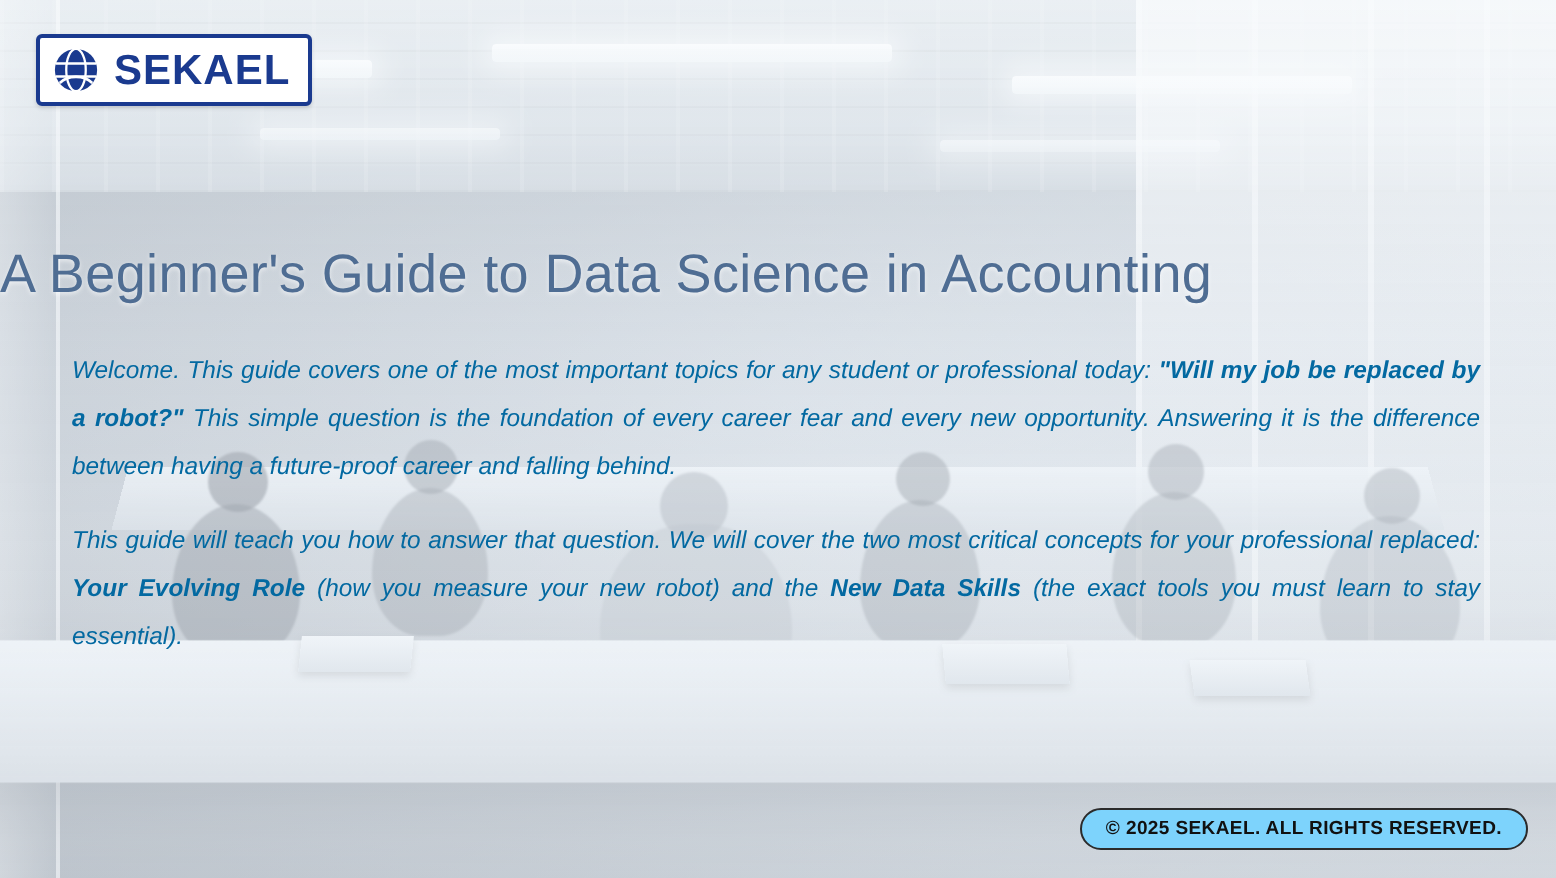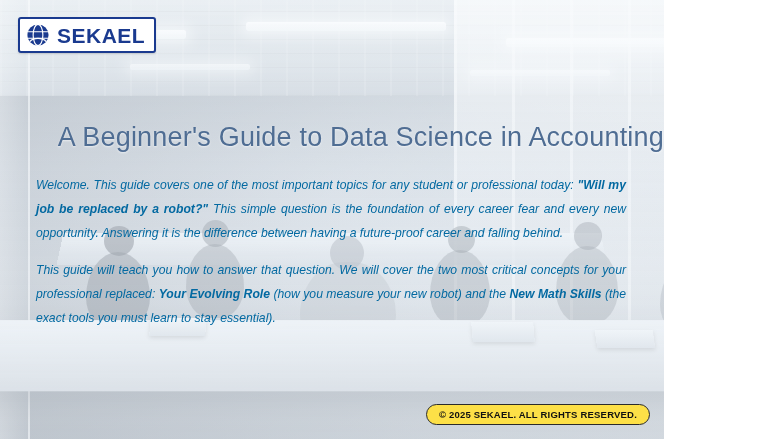--- a/index.html
+++ b/index.html
@@ -5,21 +5,21 @@
   html, body {
     margin: 0;
     padding: 0;
     background: #ffffff;
   }
   body {
     font-family: "Liberation Sans", sans-serif;
   }
   .slide {
     position: relative;
-    width: 664px;
+    width: 778px;
     height: 439px;
     overflow: hidden;
     background: #cfd6dd;
   }
 
   
   .bg {
     position: absolute;
     inset: 0;
     background:
@@ -140,21 +140,21 @@
     letter-spacing: 0.5px;
     color: #1a3a8f;
     line-height: 1;
   }
 
   
   .title {
     position: absolute;
     left: 0; right: 0;
     top: 122px;
-    text-align: right;
+    text-align: left;
     font-size: 27px;
     color: #4f6d93;
     font-weight: normal;
     letter-spacing: 0.2px;
     text-shadow: 0 1px 2px rgba(255,255,255,0.6);
   }
   .body-copy {
     position: absolute;
     left: 36px;
     right: 38px;
@@ -166,21 +166,21 @@
     font-style: italic;
   }
   .body-copy p { margin: 0 0 14px 0; }
   .body-copy b { font-weight: bold; font-style: italic; }
 
   
   .copyright {
     position: absolute;
     right: 14px;
     bottom: 14px;
-    background: #fde047;
+    background: #7dd3fc;
     border: 1px solid #2b2b2b;
     border-radius: 12px;
     padding: 4px 12px;
     font-size: 9.5px;
     letter-spacing: 0.2px;
     color: #111111;
     font-weight: bold;
     white-space: nowrap;
   }
 </style>
@@ -238,19 +238,19 @@
     <span class="logo-text">SEKAEL</span>
   </div>
 
   <div class="title">A Beginner's Guide to Data Science in Accounting</div>
 
   <div class="body-copy">
     <p>
       <span>Welcome. This guide covers one of the most important topics for any student or professional today: </span><b>"Will my job be replaced by a robot?"</b><span> This simple question is the foundation of every career fear and every new opportunity. Answering it is the difference between having a future-proof career and falling behind.</span>
     </p>
     <p>
-      <span>This guide will teach you how to answer that question. We will cover the two most critical concepts for your professional replaced: </span><b>Your Evolving Role</b><span> (how you measure your new robot) and the </span><b>New Math Skills</b><span> (the exact tools you must learn to stay essential).</span>
+      <span>This guide will teach you how to answer that question. We will cover the two most critical concepts for your professional replaced: </span><b>Your Evolving Role</b><span> (how you measure your new robot) and the </span><b>New Data Skills</b><span> (the exact tools you must learn to stay essential).</span>
     </p>
   </div>
 
   <div class="copyright">© 2025 SEKAEL. ALL RIGHTS RESERVED.</div>
 
 </div>
 
 </body></html>

